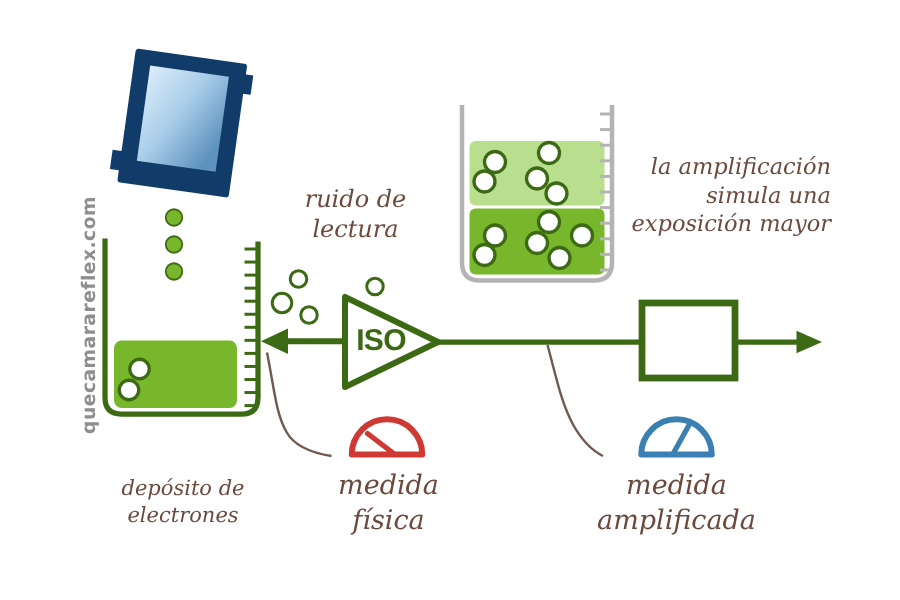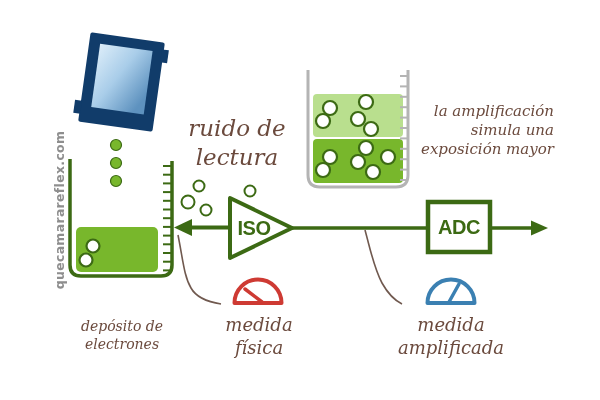--- a/index.html
+++ b/index.html
@@ -152,32 +152,31 @@
     </g>
 
     <g>
       <path d="M427.5,303 A23.5,23.5 0 0 1 474.5,303 Z" fill="#ffffff" class="gauge-blue" stroke-width="4" stroke-linejoin="round"></path>
       <line x1="449" y1="302" x2="459" y2="284" class="gauge-blue" stroke-width="3.5" stroke-linecap="round"></line>
     </g>
   </svg>
 
   <div class="watermark">quecamarareflex.com</div>
 
-  <div class="lbl center" style="left:237px;top:143px;font-size:23px;line-height:1.25;">ruido de
+  <div class="lbl center" style="left:237px;top:143px;font-size:16px;line-height:1.25;">ruido de
 lectura</div>
 
   <div class="lbl center" style="left:122px;top:335px;font-size:14px;line-height:1.3;">depósito de
 electrones</div>
 
   <div class="lbl" style="left:421px;top:102px;font-size:15px;line-height:1.25;text-align:right;">la amplificación
 simula una
 exposición mayor</div>
 
   <div class="lbl center" style="left:259px;top:336px;font-size:18px;line-height:1.3;">medida
 física</div>
 
   <div class="lbl center" style="left:451px;top:336px;font-size:18px;line-height:1.3;">medida
 amplificada</div>
 
   <div class="node-lbl" style="left:254px;top:228px;">ISO</div>
 
-  <div class="node-lbl" style="left:459px;top:227px;">ADC</div>
 </div>
 
 </body></html>

